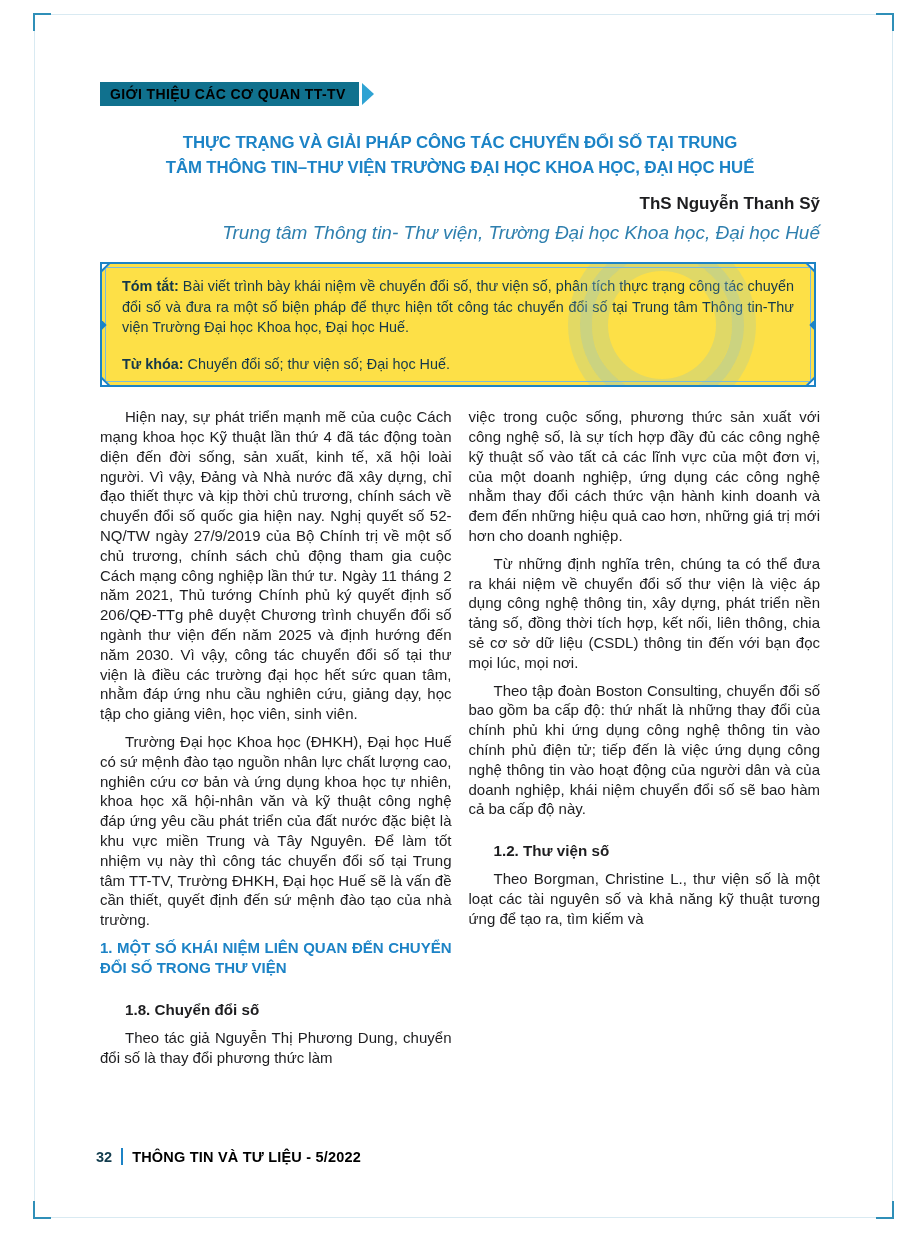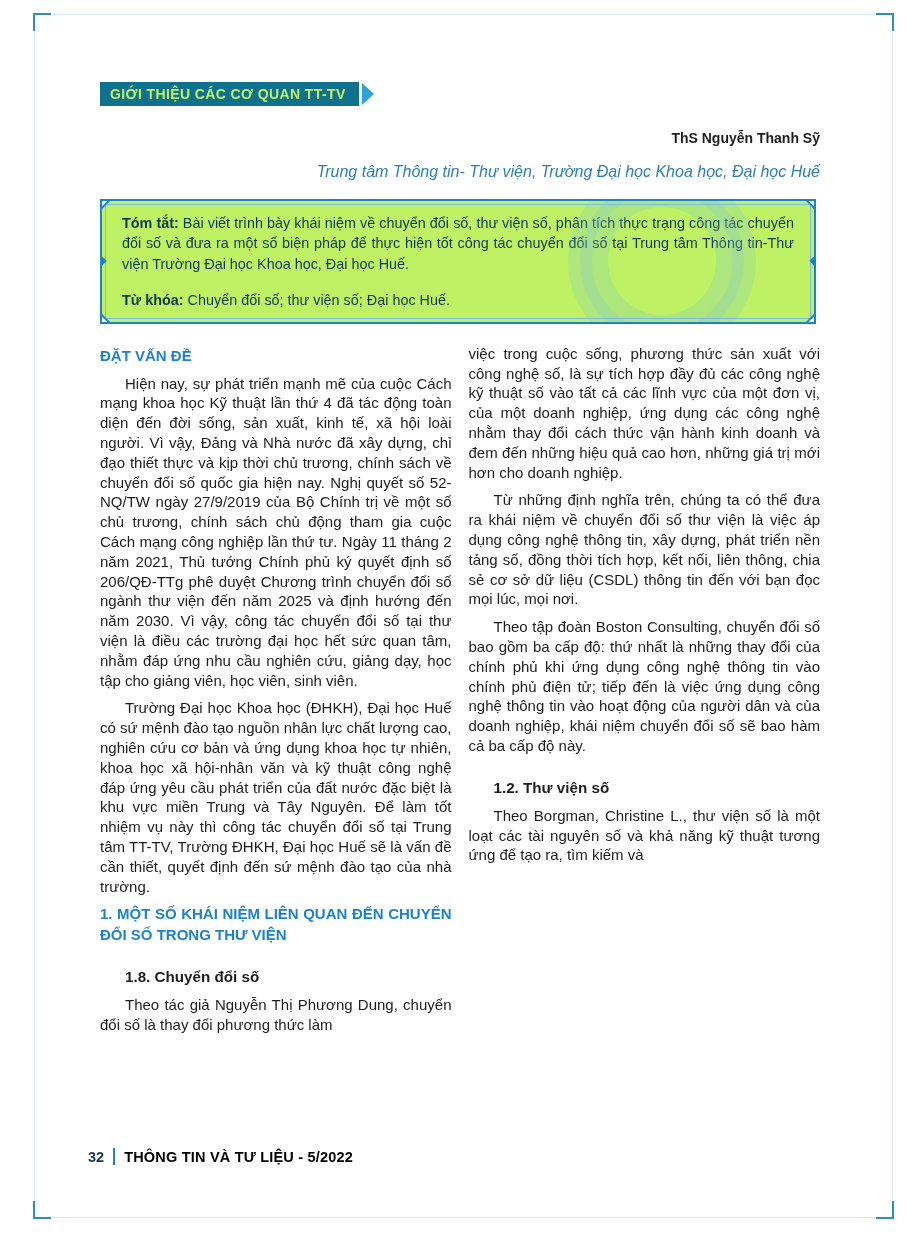--- a/index.html
+++ b/index.html
@@ -11,32 +11,32 @@
   .frame{position:absolute;top:14px;left:34px;right:26px;bottom:38px;border:1px solid #d9eaf2;pointer-events:none;}
   .frame .c{position:absolute;width:16px;height:16px;border:0 solid #2f8fb8;}
   .frame .tl{top:-2px;left:-2px;border-top-width:2px;border-left-width:2px;}
   .frame .tr{top:-2px;right:-2px;border-top-width:2px;border-right-width:2px;}
   .frame .bl{bottom:-2px;left:-2px;border-bottom-width:2px;border-left-width:2px;}
   .frame .br{bottom:-2px;right:-2px;border-bottom-width:2px;border-right-width:2px;}
 
   .content{position:absolute;left:100px;right:99px;top:82px;}
 
   .banner-row{display:flex;align-items:center;margin-bottom:24px;}
-  .banner{background:#10718e;color:#bef264;font-weight:bold;font-size:14px;letter-spacing:.4px;padding:4px 13px 4px 10px;}
+  .banner{background:#10718e;color:#000000;font-weight:bold;font-size:14px;letter-spacing:.4px;padding:4px 13px 4px 10px;}
   .banner-arrow{width:0;height:0;border-top:11px solid transparent;border-bottom:11px solid transparent;border-left:12px solid #2fa3d3;margin-left:3px;}
 
   .title{
     text-align:center;color:#1c83c6;font-weight:bold;font-size:16.8px;line-height:1.5;
     letter-spacing:-.1px;margin:0 0 14px;text-wrap:balance;
   }
-  .author{text-align:right;font-weight:bold;font-size:14px;margin:0 0 5px;}
-  .affiliation{text-align:right;font-style:italic;font-size:16px;color:#2e7fae;margin:17px 0 18px;}
+  .author{text-align:right;font-weight:bold;font-size:17px;margin:0 0 5px;}
+  .affiliation{text-align:right;font-style:italic;font-size:19px;color:#2e7fae;margin:8px 0 18px;}
 
   .abstract{
-    position:relative;border:2px solid #1c83c6;background:#bef264;color:#14384a;
+    position:relative;border:2px solid #1c83c6;background:#fde047;color:#14384a;
     padding:12px 20px 11px;margin:0 4px 20px 0;overflow:hidden;
   }
   .abstract::after{content:"";position:absolute;inset:3px;border:1px solid #79bcdc;pointer-events:none;}
   .abstract p{margin:0;font-size:14.4px;line-height:1.42;text-align:justify;}
   .abstract .kw{margin-top:16px;}
   .abstract b{margin-right:4px;}
   .orn{position:absolute;width:9px;height:9px;background:#ffffff;border:2px solid #1c83c6;transform:rotate(45deg);z-index:2;}
   .orn.tl{top:-7px;left:-7px;} .orn.tr{top:-7px;right:-7px;}
   .orn.bl{bottom:-7px;left:-7px;} .orn.br{bottom:-7px;right:-7px;}
   .dia{position:absolute;width:8px;height:8px;background:#1c83c6;transform:rotate(45deg);top:50%;margin-top:-4px;z-index:2;}
@@ -49,21 +49,21 @@
     pointer-events:none;
   }
 
   .cols{display:flex;gap:17px;}
   .col{flex:1;font-size:15px;line-height:1.32;text-align:justify;}
   .col p{margin:0 0 8px;text-indent:25px;}
   .h-blue{color:#1c83c6;font-weight:bold;font-size:15px;margin:2px 0 8px;text-indent:0;}
   .h-blue.num{margin-top:6px;line-height:1.35;}
   .sub{font-weight:bold;text-indent:25px;margin:22px 0 8px;font-size:15.2px;}
 
-  .footer{position:absolute;left:88px;top:1148px;display:flex;align-items:center;gap:9px;}
+  .footer{position:absolute;left:96px;top:1148px;display:flex;align-items:center;gap:9px;}
   .footer .pn{font-weight:bold;font-size:14.5px;color:#123c4d;}
   .footer .sep{width:2px;height:17px;background:#1c83c6;}
   .footer .jt{font-weight:bold;font-size:14.5px;color:#000000;letter-spacing:.2px;}
 </style>
 </head>
 <body>
 
 <div class="page">
 
   <div class="frame">
@@ -75,40 +75,40 @@
 
   <div class="content">
 
     <div class="banner-row">
       <div class="banner">
         <span>GIỚI THIỆU CÁC CƠ QUAN TT-TV</span>
       </div>
       <div class="banner-arrow"></div>
     </div>
 
+    <h1 class="title">THỰC TRẠNG VÀ GIẢI PHÁP CÔNG TÁC CHUYỂN ĐỔI SỐ TẠI TRUNG TÂM THÔNG TIN–THƯ VIỆN TRƯỜNG ĐẠI HỌC KHOA HỌC, ĐẠI HỌC HUẾ</h1>
 
     <div class="author">ThS Nguyễn Thanh Sỹ</div>
     <div class="affiliation">Trung tâm Thông tin- Thư viện, Trường Đại học Khoa học, Đại học Huế</div>
 
     <div class="abstract">
       <div class="orn tl"></div>
       <div class="orn tr"></div>
       <div class="orn bl"></div>
       <div class="orn br"></div>
       <div class="dia l"></div>
       <div class="dia r"></div>
       <div class="wm"></div>
       <p><b>Tóm tắt:</b><span>Bài viết trình bày khái niệm về chuyển đổi số, thư viện số, phân tích thực trạng công tác chuyển đổi số và đưa ra một số biện pháp để thực hiện tốt công tác chuyển đổi số tại Trung tâm Thông tin-Thư viện Trường Đại học Khoa học, Đại học Huế.</span></p>
       <p class="kw"><b>Từ khóa:</b><span>Chuyển đổi số; thư viện số; Đại học Huế.</span></p>
     </div>
 
     <div class="cols">
 
       <div class="col">
-        <div class="h-blue">ĐẶT VẤN ĐỀ</div>
         <p>Hiện nay, sự phát triển mạnh mẽ của cuộc Cách mạng khoa học Kỹ thuật lần thứ 4 đã tác động toàn diện đến đời sống, sản xuất, kinh tế, xã hội loài người. Vì vậy, Đảng và Nhà nước đã xây dựng, chỉ đạo thiết thực và kịp thời chủ trương, chính sách về chuyển đổi số quốc gia hiện nay. Nghị quyết số 52-NQ/TW ngày 27/9/2019 của Bộ Chính trị về một số chủ trương, chính sách chủ động tham gia cuộc Cách mạng công nghiệp lần thứ tư. Ngày 11 tháng 2 năm 2021, Thủ tướng Chính phủ ký quyết định số 206/QĐ-TTg phê duyệt Chương trình chuyển đổi số ngành thư viện đến năm 2025 và định hướng đến năm 2030. Vì vậy, công tác chuyển đổi số tại thư viện là điều các trường đại học hết sức quan tâm, nhằm đáp ứng nhu cầu nghiên cứu, giảng dạy, học tập cho giảng viên, học viên, sinh viên.</p>
         <p>Trường Đại học Khoa học (ĐHKH), Đại học Huế có sứ mệnh đào tạo nguồn nhân lực chất lượng cao, nghiên cứu cơ bản và ứng dụng khoa học tự nhiên, khoa học xã hội-nhân văn và kỹ thuật công nghệ đáp ứng yêu cầu phát triển của đất nước đặc biệt là khu vực miền Trung và Tây Nguyên. Để làm tốt nhiệm vụ này thì công tác chuyển đổi số tại Trung tâm TT-TV, Trường ĐHKH, Đại học Huế sẽ là vấn đề cần thiết, quyết định đến sứ mệnh đào tạo của nhà trường.</p>
         <div class="h-blue num">1. MỘT SỐ KHÁI NIỆM LIÊN QUAN ĐẾN CHUYỂN ĐỔI SỐ TRONG THƯ VIỆN</div>
         <div class="sub">1.8. Chuyển đổi số</div>
         <p>Theo tác giả Nguyễn Thị Phương Dung, chuyển đổi số là thay đổi phương thức làm</p>
       </div>
 
       <div class="col">
         <p style="text-indent:0;">việc trong cuộc sống, phương thức sản xuất với công nghệ số, là sự tích hợp đầy đủ các công nghệ kỹ thuật số vào tất cả các lĩnh vực của một đơn vị, của một doanh nghiệp, ứng dụng các công nghệ nhằm thay đổi cách thức vận hành kinh doanh và đem đến những hiệu quả cao hơn, những giá trị mới hơn cho doanh nghiệp.</p>
         <p>Từ những định nghĩa trên, chúng ta có thể đưa ra khái niệm về chuyển đổi số thư viện là việc áp dụng công nghệ thông tin, xây dựng, phát triển nền tảng số, đồng thời tích hợp, kết nối, liên thông, chia sẻ cơ sở dữ liệu (CSDL) thông tin đến với bạn đọc mọi lúc, mọi nơi.</p>

